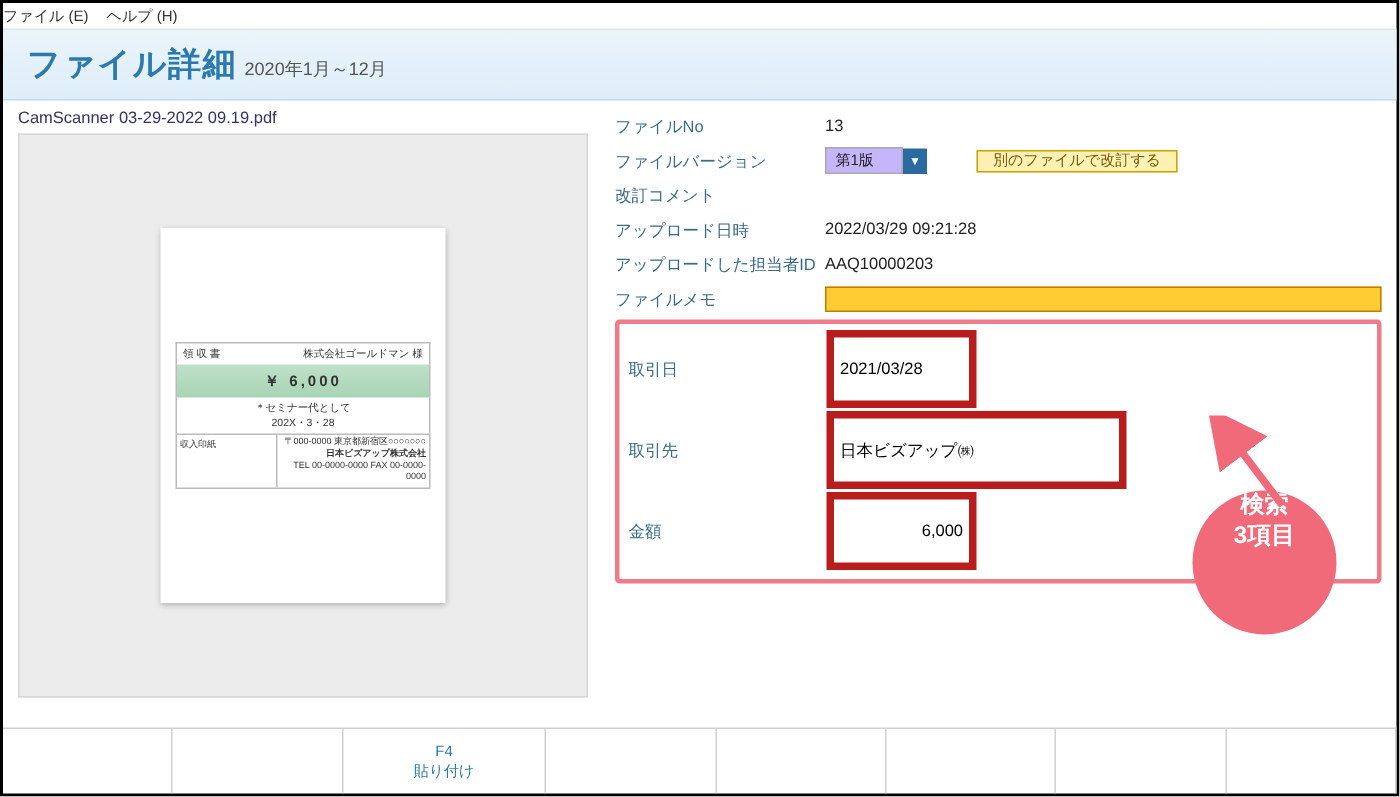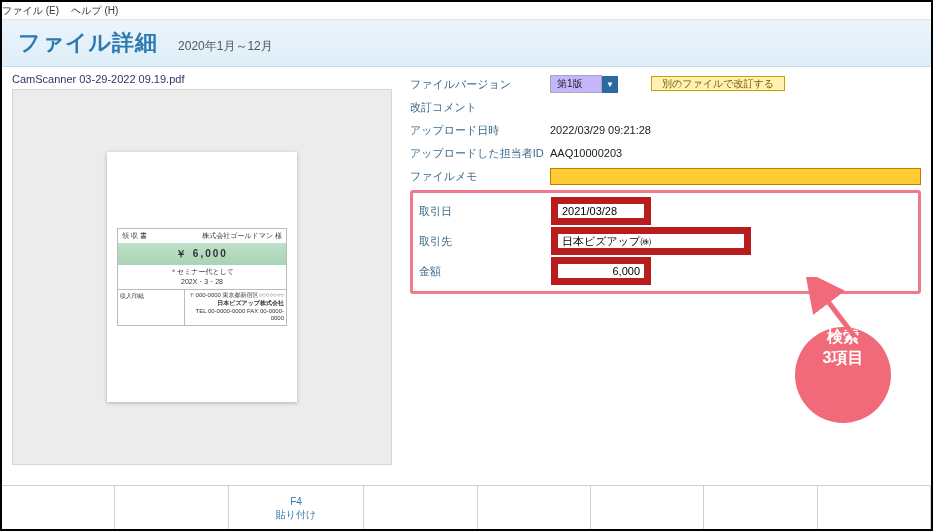--- a/index.html
+++ b/index.html
@@ -3,21 +3,21 @@
 <meta charset="utf-8">
 <style>
   * { box-sizing: border-box; margin: 0; padding: 0; }
   html, body { width: 933px; height: 531px; font-family: "Meiryo", "Yu Gothic", sans-serif; overflow: hidden; background: #fff; }
   .window { width: 933px; height: 531px; border: 2px solid #000; display: flex; flex-direction: column; background: #fff; }
   .titlebar { height: 20px; background: #fff; display: flex; align-items: center; font-size: 10px; color: #555; border-bottom: 1px solid #e0e0e0; }
   .titlebar .icon { width: 14px; height: 14px; margin: 0 4px; background: linear-gradient(135deg,#6ab,#379); border-radius: 2px; }
   .titlebar .title { flex: 1; }
   .titlebar .wbtn { width: 30px; text-align: center; color: #666; cursor: default; }
   .menubar { height: 18px; font-size: 10px; color: #333; padding-left: 0; display: flex; align-items: center; gap: 12px; border-bottom: 1px solid #e5e5e5; }
-  .header { background: linear-gradient(#eaf4fb,#dfeef8); border-bottom: 1px solid #c5dce9; padding: 8px 16px; display: flex; align-items: baseline; gap: 20px; }
+  .header { background: linear-gradient(#eaf4fb,#dfeef8); border-bottom: 1px solid #c5dce9; padding: 8px 16px; display: flex; align-items: baseline; gap: 5px; }
   .header h1 { color: #2a7ab0; font-size: 22px; font-weight: bold; letter-spacing: 1px; }
   .header .period { color: #555; font-size: 12px; }
   .body { flex: 1; display: flex; gap: 18px; padding: 6px 10px 4px 10px; position: relative; min-height: 0; }
   .left { width: 380px; display: flex; flex-direction: column; }
   .right { flex: 1; display: flex; flex-direction: column; font-size: 11px; color: #333; position: relative; }
   .filename { font-size: 11px; color: #336; margin-bottom: 4px; }
   .preview-area { flex: 1; background: #edecec; border: 1px solid #d5d5d5; display: flex; align-items: center; justify-content: center; padding: 10px; }
   .doc { width: 190px; height: 250px; background: #fff; box-shadow: 0 1px 4px rgba(0,0,0,.25); display: flex; align-items: center; justify-content: center; }
   .receipt { width: 170px; font-size: 7px; color: #333; }
   .receipt .row1 { display:flex; justify-content:space-between; padding:2px 4px; border-top:1px solid #bbb; border-left:1px solid #bbb; border-right:1px solid #bbb;}
@@ -30,21 +30,21 @@
   .field-label { width: 140px; color: #3a6a88; font-size: 11px; }
   .field-value { flex: 1; font-size: 11px; color: #222; }
   .select-wrap { display:inline-flex; align-items:center; }
   .select-box { background:#c4b5fd; border:1px solid #aaa; padding: 1px 6px; font-size:10px; min-width:52px; }
   .select-btn { width:16px; height:17px; background:#2a6aa0; color:#fff; font-size:8px; display:flex; align-items:center; justify-content:center; }
   .revise-btn { background:#fff0b3; border:1px solid #c9a200; color:#7a5c00; font-size:10px; padding:1px 10px; margin-left: 30px; }
   .memo-input { flex:1; height:17px; background:#ffcc33; border:1px solid #c07b00; }
   .hl-group { border: 3px solid #ee7a8a; border-radius: 3px; padding: 4px 6px; margin-top: 2px; }
   .hl-group .field-row { margin-bottom: 2px; }
   .hl-group .field-label { width: 132px; }
-  .input-text { background:#fff; border:7px solid #b91c1c; padding:1px 4px; font-size:11px; }
+  .input-text { background:#fff; border:5px solid #b91c1c; padding:15px 4px; font-size:11px; }
   .w-date { width: 100px; }
   .w-partner { width: 200px; }
   .w-amount { width: 100px; text-align: right; }
   .callout { position:absolute; right: 30px; bottom: 42px; pointer-events:none; }
   .callout .circle { width:96px; height:96px; background:#f06a7a; border-radius:50%; color:#fff; display:flex; align-items:flex-start; justify-content:center; text-align:center; font-size:16px; line-height:1.3;font-weight:bold; }
   .callout .arrow { position:absolute; top:-50px; left:10px; }
   .footer { border-top: 1px solid #d0d0d0; display:flex; height: 44px; margin-top: 16px; }
   .footer .cell { border-right:1px solid #d0d0d0; flex:1; display:flex; align-items:center; justify-content:center; font-size:10px; color:#2a7ab0; text-align:center; line-height:1.3; }
   .footer .cell.wide { flex: 1.2; }
 </style>
@@ -90,20 +90,24 @@
                 <div>TEL 00-0000-0000 FAX 00-0000-0000</div>
               </div>
             </div>
           </div>
         </div>
       </div>
     </div>
 
     <div class="right">
 
+      <div class="field-row">
+        <div class="field-label">ファイルNo</div>
+        <div class="field-value">13</div>
+      </div>
 
       <div class="field-row">
         <div class="field-label">ファイルバージョン</div>
         <div class="field-value">
           <span class="select-wrap">
             <span class="select-box">第1版</span>
             <span class="select-btn">▼</span>
           </span>
           <span class="revise-btn">別のファイルで改訂する</span>
         </div>

